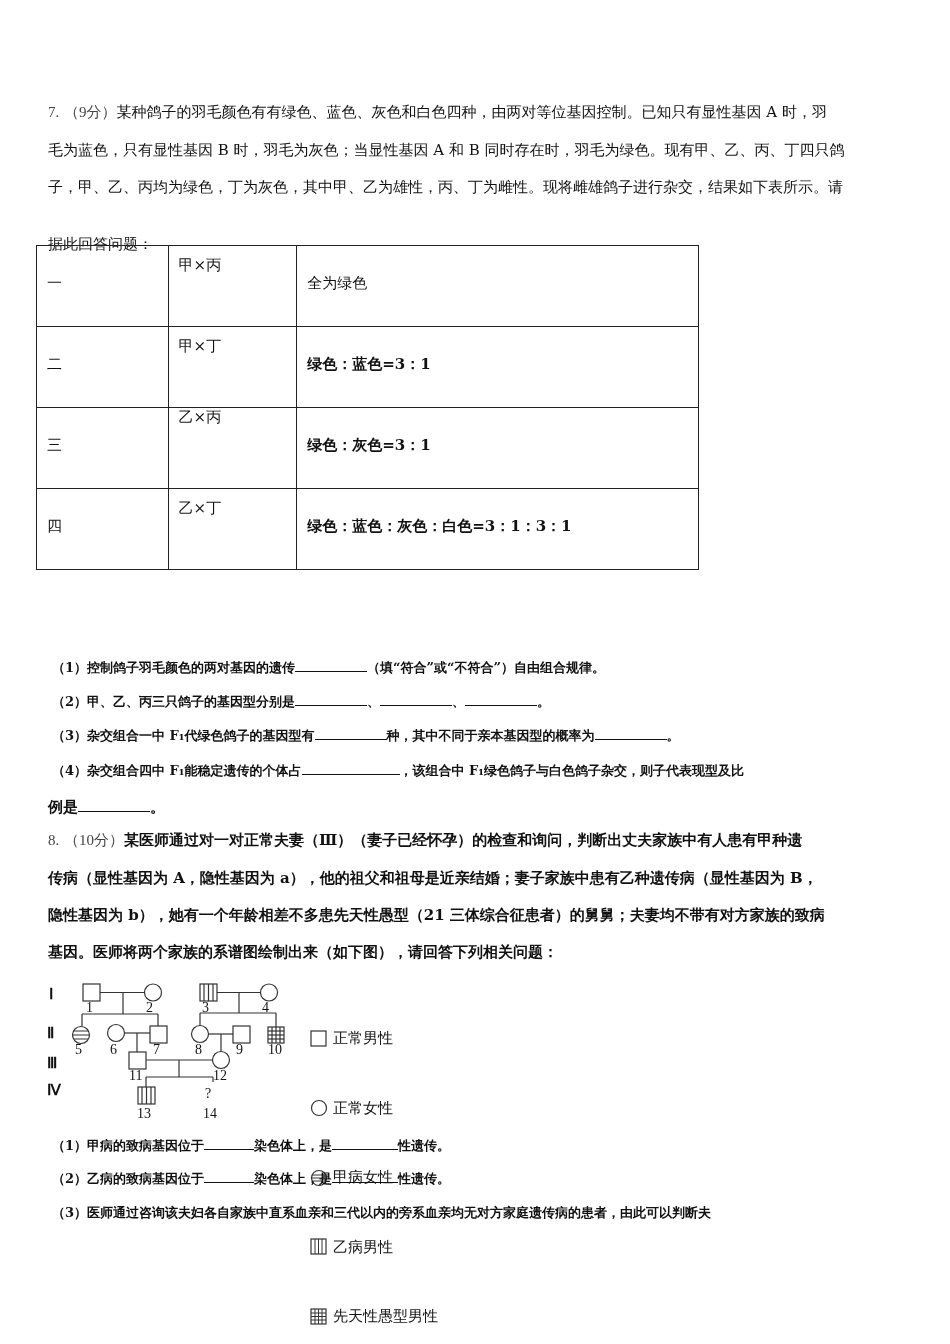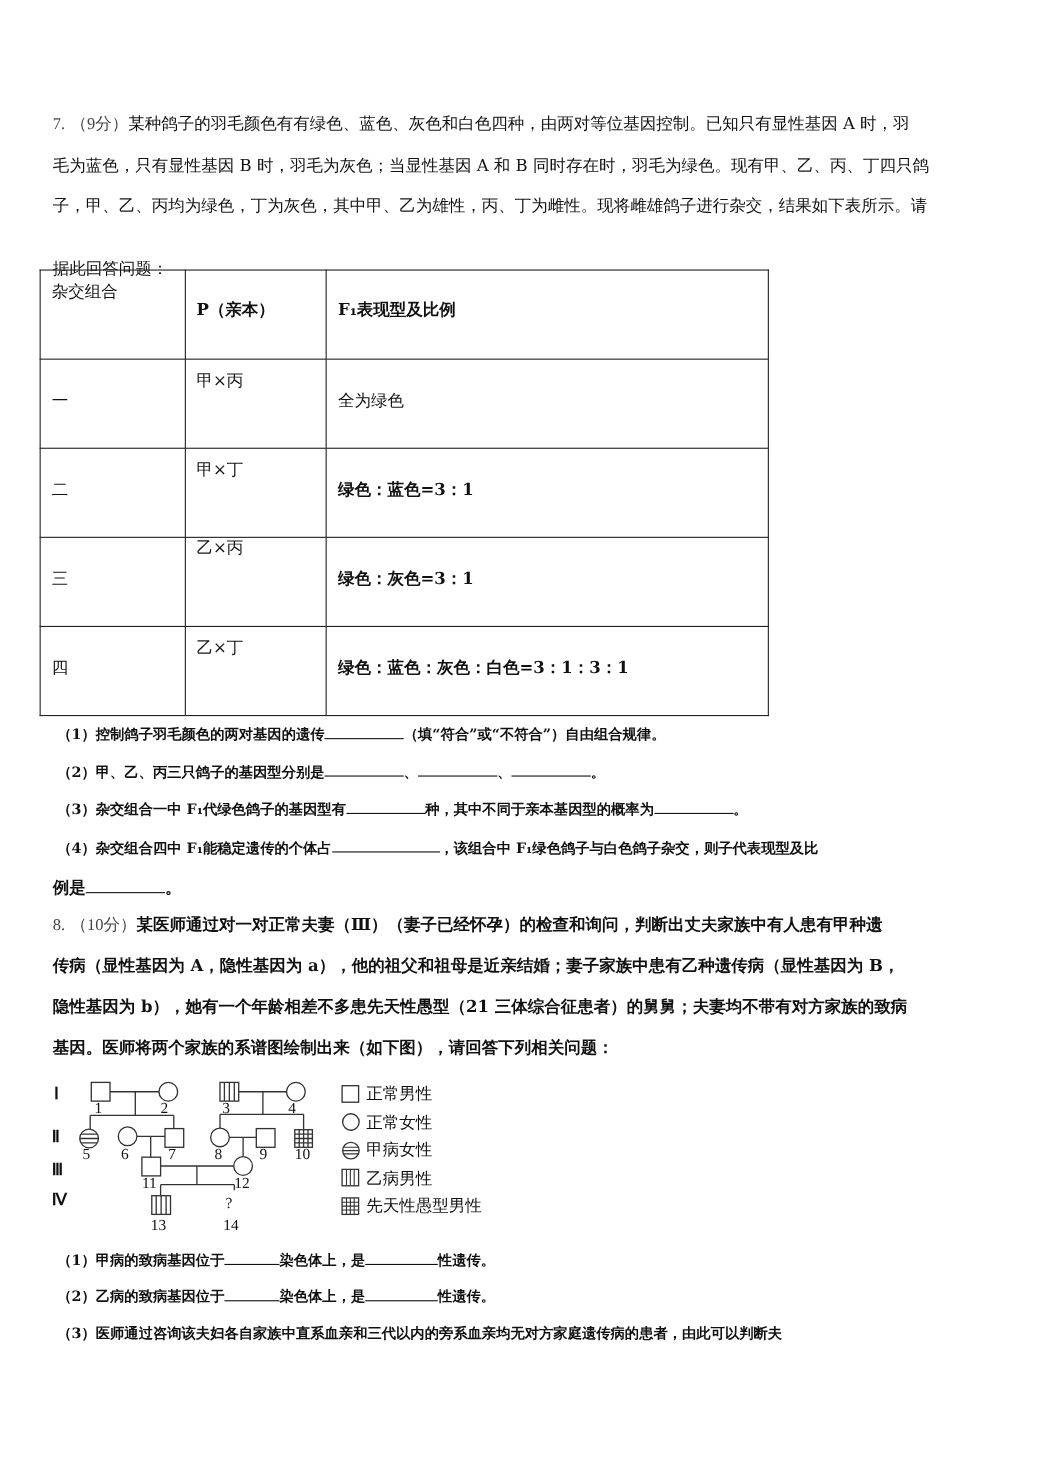--- a/index.html
+++ b/index.html
@@ -19,53 +19,36 @@
   table.cross td {
     border: 1.5px solid #222; vertical-align: top; padding: 0; font-size: 15px; position: relative;
   }
   .cell-inner { position: relative; height: 80px; }
   .c1 { width: 131px; }
   .c2 { width: 128px; }
   .c3 { width: 402px; }
   .pos { position: absolute; white-space: nowrap; }
   .pedigree { position: absolute; left: 40px; top: 972px; width: 280px; height: 150px; }
   .legend { position: absolute; left: 310px; top: 982px; }
-  .legend-row { display: flex; align-items: center; height: 25.5px; font-size: 15px; }
+  .legend-row { display: flex; align-items: center; height: 25.5px; font-size: 15px; margin-top: 44px; }
   .legend-row svg { margin-right: 5px; }
 </style>
 </head>
 <body>
 
 <div class="line" style="top:102px;">
   <span class="num">7.</span>
   <span class="num">（9分）</span><span>某种鸽子的羽毛颜色有有绿色、蓝色、灰色和白色四种，由两对等位基因控制。已知只有显性基因 A 时，羽</span>
 </div>
 <div class="line" style="top:140px;">毛为蓝色，只有显性基因 B 时，羽毛为灰色；当显性基因 A 和 B 同时存在时，羽毛为绿色。现有甲、乙、丙、丁四只鸽</div>
 <div class="line" style="top:177px;">子，甲、乙、丙均为绿色，丁为灰色，其中甲、乙为雄性，丙、丁为雌性。现将雌雄鸽子进行杂交，结果如下表所示。请</div>
 <div class="line" style="top:214px;margin-top:20px;">据此回答问题：</div>
 
 <table class="cross">
   <tbody>
-      <tr>
-    <td class="c1">
-          <div class="cell-inner">
-            <span class="pos" style="left:10px;top:10px;">杂交组合</span>
-          </div>
-        </td>
-    <td class="c2">
-          <div class="cell-inner">
-            <span class="pos" style="left:10px;top:26px;font-weight:bold;">P（亲本）</span>
-          </div>
-        </td>
-    <td class="c3">
-          <div class="cell-inner">
-            <span class="pos" style="left:10px;top:26px;font-weight:bold;">F₁表现型及比例</span>
-          </div>
-        </td>
-  </tr>
   <tr>
     <td class="c1">
           <div class="cell-inner">
             <span class="pos" style="left:10px;top:28px;">一</span>
           </div>
         </td>
     <td class="c2">
           <div class="cell-inner">
             <span class="pos" style="left:10px;top:10px;text-align:right;">甲×丙</span>
           </div>

